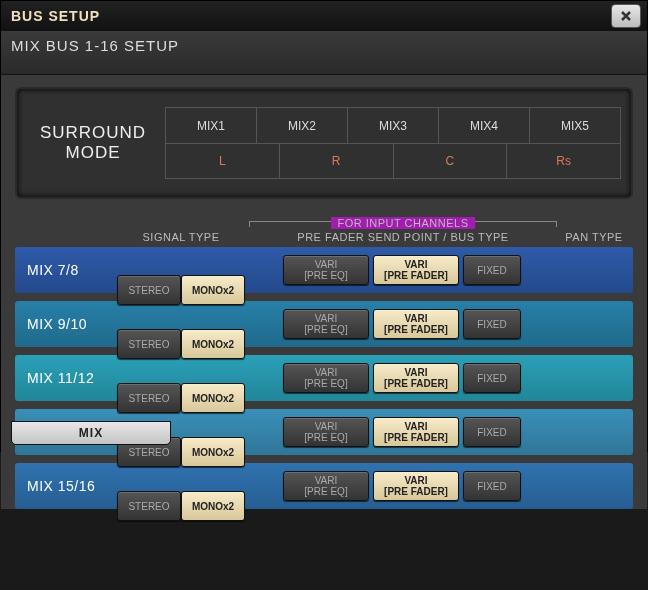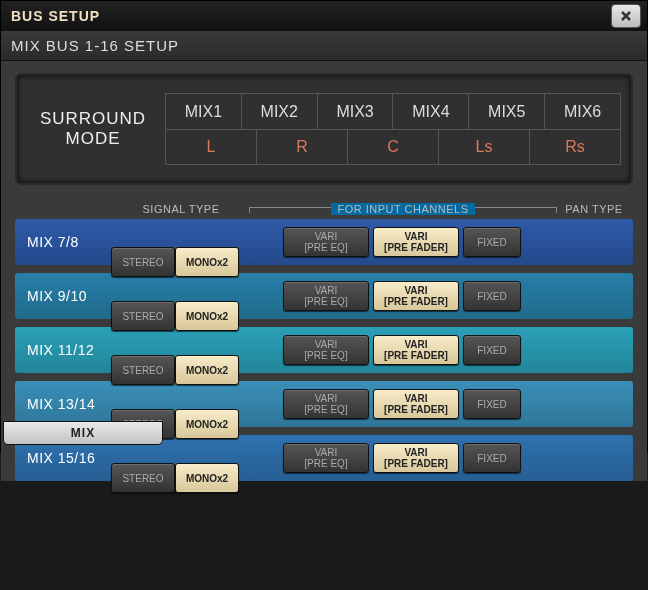--- a/index.html
+++ b/index.html
@@ -34,21 +34,21 @@
     width: 30px; height: 24px;
     background: linear-gradient(#e8e8e8, #bcbcbc);
     border: 1px solid #555;
     border-radius: 4px;
     display:flex; align-items:center; justify-content:center;
     cursor:pointer;
   }
   .close-btn svg { width: 12px; height: 12px; stroke:#333; stroke-width:2.5; }
 
   .subtitle {
-    padding: 6px 10px 6px 10px;
+    padding: 6px 10px 20px 10px;
     color: #ddd;
     font-size: 15px;
     letter-spacing: 1px;
     background: linear-gradient(#3a3a3a, #2a2a2a);
     border-bottom: 1px solid #111;
   }
 
   .body {
     padding: 12px 14px 0 14px;
     background: #3a3a3a;
@@ -78,21 +78,21 @@
   }
   .sg-row {
     display: flex;
     height: 36px;
   }
   .sg-cell {
     flex: 1;
     border: 1px solid #555;
     border-left: none;
     display:flex; align-items:center; justify-content:center;
-    font-size: 16px;
+    font-size: 12px;
   }
   .sg-row:first-child .sg-cell { border-bottom: none; color:#ddd; }
   .sg-row:last-child .sg-cell { color: #d9795a; }
 
   .headers {
     display: flex;
     align-items: flex-end;
     font-size: 11px;
     color: #bbb;
     padding: 0 2px 4px 2px;
@@ -101,21 +101,21 @@
   .h-rowlabel { width: 96px; }
   .h-sig { width: 136px; text-align:center; }
   .h-input { flex:1; text-align:center; position:relative; }
   .h-input .line {
     position:absolute; top:4px; left:0; right:0; height:1px; background:#888;
   }
   .h-input .line::before, .h-input .line::after {
     content:""; position:absolute; top:0; width:1px; height:6px; background:#888;
   }
   .h-input .line::before { left:0; } .h-input .line::after { right:0; }
-  .h-input-title { background:#0369a1; position:relative; display:inline-block; padding:0 6px; }
+  .h-input-title { background:#a21caf; position:relative; display:inline-block; padding:0 6px; }
   .h-send { width: 100%; text-align:center; display:block; margin-top:2px; }
   .h-pan { width: 74px; text-align:center; }
 
   .rows { }
   .row {
     display:flex;
     align-items:center;
     height: 46px;
     margin-bottom: 8px;
     border-radius: 3px;
@@ -124,21 +124,21 @@
   .row .row-label {
     width: 92px;
     color: #fff;
     font-size: 14px;
     padding-left: 8px;
     letter-spacing: 0.5px;
   }
   .row .sig-group {
     width: 134px;
     display:flex; gap:0;
-    justify-content:flex-start;
+    justify-content:flex-end;
     margin-top:40px;
   }
   .row .send-group {
     flex:1;
     display:flex; gap:4px;
     justify-content:center;
     padding: 10px 6px;
   }
   .row .pan-cell {
     width: 70px;
@@ -171,21 +171,21 @@
   .send-group .btn.fixed { width: 58px; }
 
   .row.c1 { background: linear-gradient(#2e5aa8, #244a8c); }
   .row.c2 { background: linear-gradient(#277fa8, #206a8c); }
   .row.c3 { background: linear-gradient(#2aa0b8, #228699); }
   .row.c4 { background: linear-gradient(#3a8fb8, #2f7699); }
   .row.c5 { background: linear-gradient(#2f72b0, #265e92); }
 
   .bottom-tabs {
     position:absolute;
-    bottom: 6px; left: 2px;
+    bottom: 6px; left: 10px;
     display:flex; gap:6px;
   }
   .tab {
     width: 160px; height: 24px;
     border-radius: 0 0 5px 5px;
     border: 1px solid #111;
     display:flex; align-items:center; justify-content:center;
     font-size: 12px;
     letter-spacing: 1px;
   }
@@ -218,38 +218,37 @@
 
     <div class="surround-box">
       <div class="surround-label">SURROUND MODE</div>
       <div class="surround-grid">
         <div class="sg-row">
           <div class="sg-cell">MIX1</div>
           <div class="sg-cell">MIX2</div>
           <div class="sg-cell">MIX3</div>
           <div class="sg-cell">MIX4</div>
           <div class="sg-cell">MIX5</div>
-          <div class="sg-cell">MIX6</div>
         </div>
         <div class="sg-row">
           <div class="sg-cell">L</div>
           <div class="sg-cell">R</div>
           <div class="sg-cell">C</div>
-          <div class="sg-cell">Ls</div>
           <div class="sg-cell">Rs</div>
         </div>
       </div>
     </div>
 
     <div class="headers">
       <div class="h-rowlabel"></div>
       <div class="h-sig">SIGNAL TYPE</div>
       <div class="h-input">
         <div class="line"></div>
         <span class="h-input-title">FOR INPUT CHANNELS</span>
+        <span class="h-send">PRE FADER SEND POINT / BUS TYPE</span>
       </div>
       <div class="h-pan">PAN TYPE</div>
     </div>
 
     <div class="rows" id="rows">
         <div class="row c1">
           <div class="row-label">MIX 7/8</div>
           <div class="sig-group">
             <div class="btn dark">STEREO</div>
             <div class="btn active">MONOx2</div>

